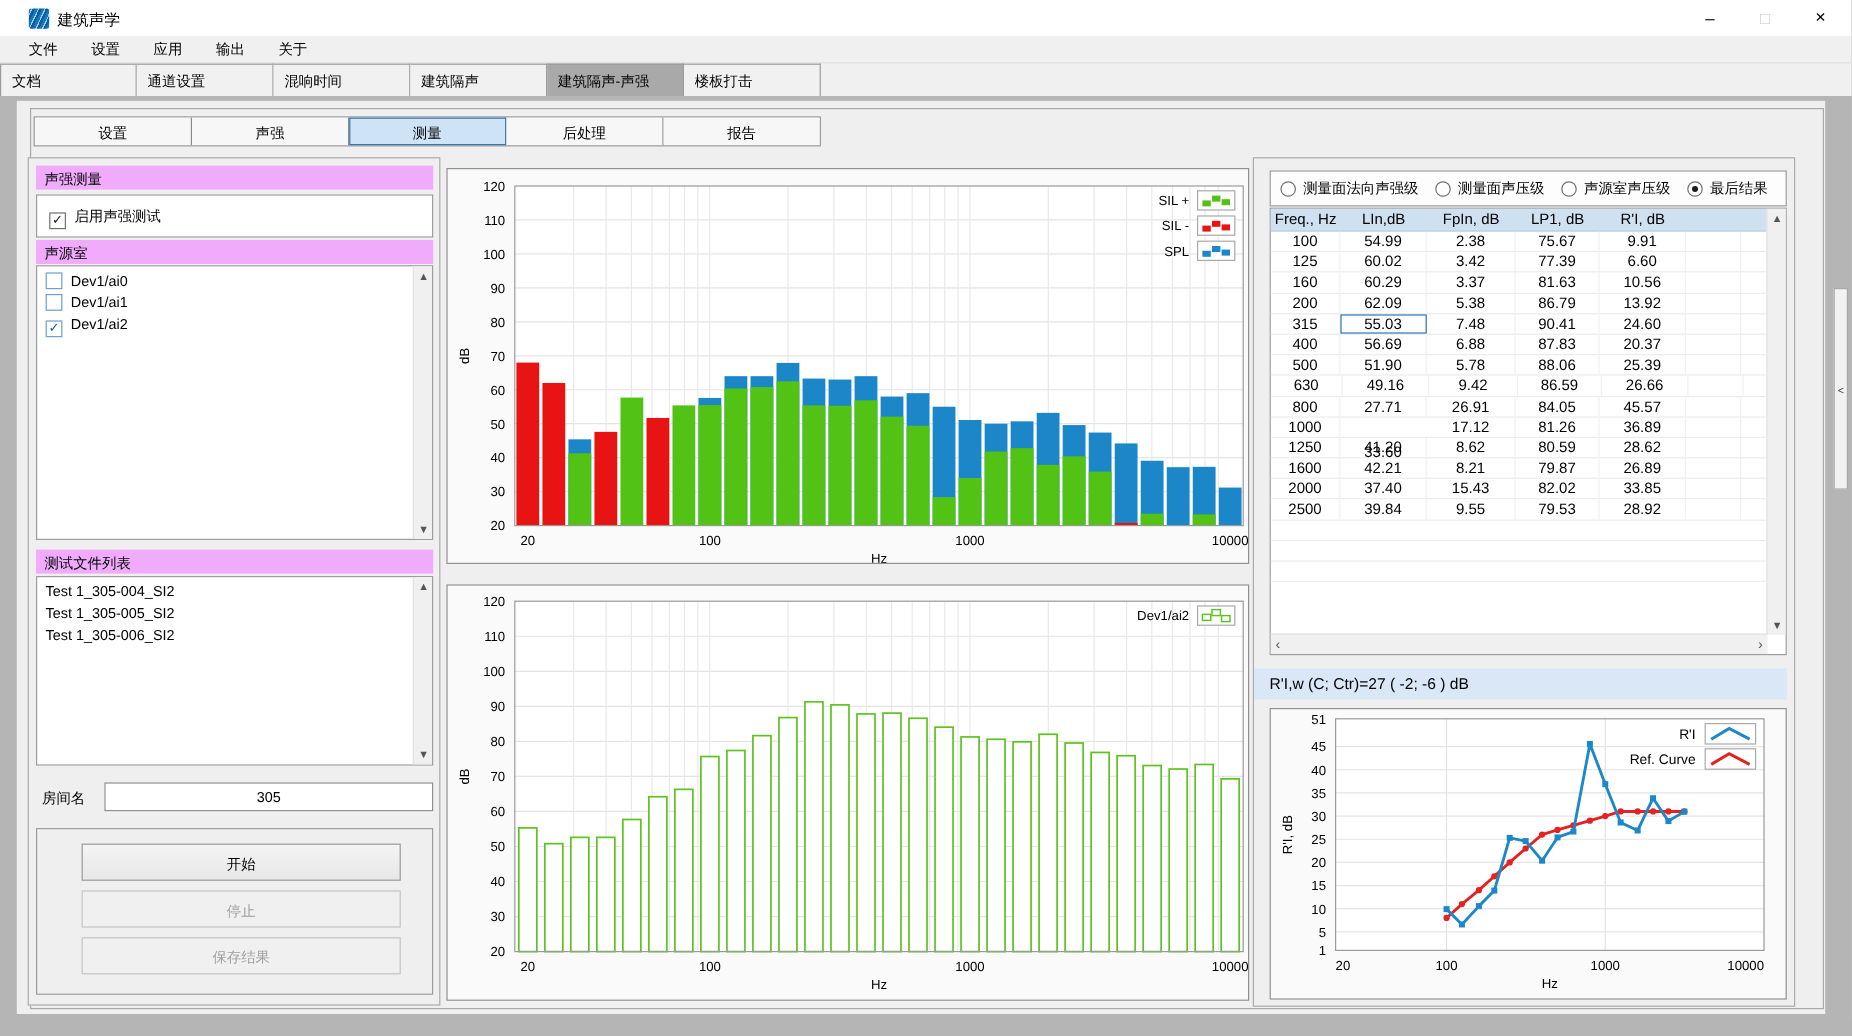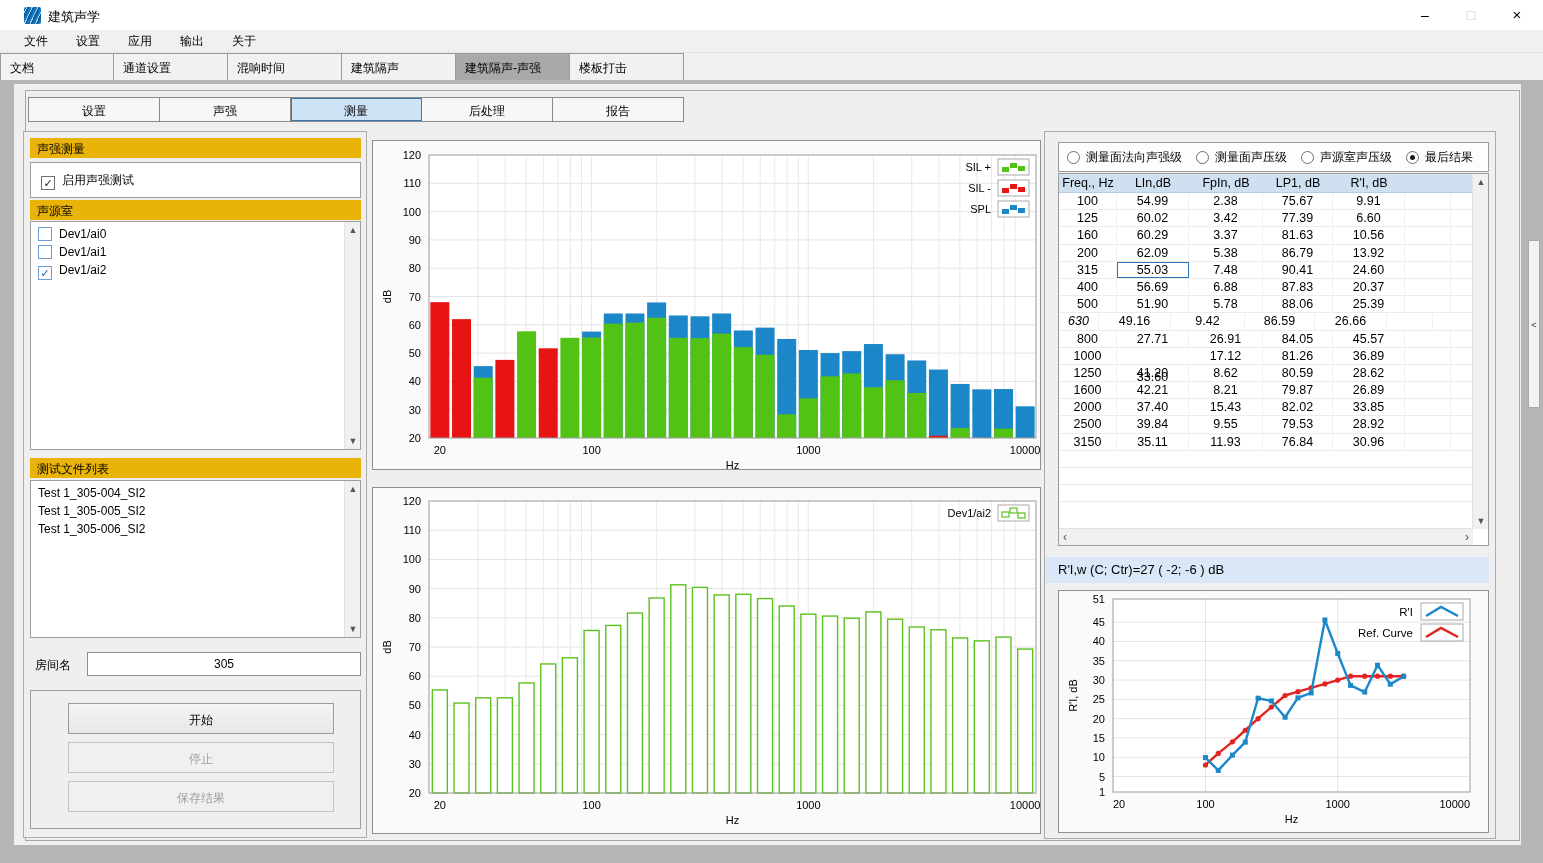--- a/index.html
+++ b/index.html
@@ -27,21 +27,21 @@
   .content { position:absolute; left:14px; top:84px; width:1507px; height:761px; background:#efefef; }
   .page-border { position:absolute; left:25px; top:90px; width:1495px; height:751px; border:1px solid #a8a8a8; }
   
   .subtabs { position:absolute; left:28px; top:97px; width:656px; height:25px; display:flex; border:1px solid #8a8a8a; background:#f7f7f7; }
   .subtab { flex:1; border-right:1px solid #8a8a8a; text-align:center; padding-top:5px; background:#f7f7f7; }
   .subtab:last-child { border-right:none; }
   .subtab.active { background:#cfe3f7; outline:1px solid #3b77ad; outline-offset:-1px; }
   
   .col-box { position:absolute; border:1px solid #ababab; background:#efefef; }
   
-  .sec-header { position:absolute; left:30px; width:331px; height:20px; background:#eab308; padding:3px 0 0 7px; }
+  .sec-header { position:absolute; left:30px; width:331px; height:20px; background:#f0abfc; padding:3px 0 0 7px; }
   .white-box { position:absolute; left:30px; width:331px; background:#ffffff; border:1px solid #9d9d9d; }
   .cb { display:inline-block; width:14px; height:14px; border:1px solid #6d9ed1; background:#fff;
         vertical-align:-3px; margin-right:7px; text-align:center; line-height:13px; font-size:11px; color:#1b5c9e; position:relative;}
   .cb.checked::after { content:"✓"; font-weight:bold; }
   .cb.dark { border-color:#707070; } .cb.dark.checked::after { color:#222; }
   .list-row { padding:2px 0 2px 7px; white-space:nowrap; }
   .vscroll { position:absolute; right:0; top:0; bottom:0; width:16px; background:#f0f0f0; border-left:1px solid #e2e2e2; }
   .vscroll .up, .vscroll .dn { position:absolute; left:0; width:16px; height:16px; text-align:center; color:#555; font-size:9px; line-height:16px;}
   .vscroll .up { top:0; } .vscroll .dn { bottom:0; }
   .room-label { position:absolute; left:35px; top:657px; }
@@ -440,21 +440,21 @@
       </div>
       <div class="tr">
         <div class="td" style="width: 58px;">500</div>
         <div class="td" style="width: 72px;">51.90</div>
         <div class="td" style="width: 74px;">5.78</div>
         <div class="td" style="width: 70px;">88.06</div>
         <div class="td" style="width: 72px;">25.39</div>
         <div class="td" style="width: 46px;"></div>
       </div>
       <div class="tr">
-        <div class="td" style="width: 40px; font-style: italic;">630</div>
+        <div class="td" style="width: 60px;">630</div>
         <div class="td" style="width: 72px;">49.16</div>
         <div class="td" style="width: 74px;">9.42</div>
         <div class="td" style="width: 70px;">86.59</div>
         <div class="td" style="width: 72px;">26.66</div>
         <div class="td" style="width: 46px;"></div>
       </div>
       <div class="tr">
         <div class="td" style="width: 58px;">800</div>
         <div class="td" style="width: 72px;">27.71</div>
         <div class="td" style="width: 74px;">26.91</div>
@@ -493,28 +493,20 @@
         <div class="td" style="width: 70px;">82.02</div>
         <div class="td" style="width: 72px;">33.85</div>
         <div class="td" style="width: 46px;"></div>
       </div>
       <div class="tr">
         <div class="td" style="width: 58px;">2500</div>
         <div class="td" style="width: 72px;">39.84</div>
         <div class="td" style="width: 74px;">9.55</div>
         <div class="td" style="width: 70px;">79.53</div>
         <div class="td" style="width: 72px;">28.92</div>
-        <div class="td" style="width: 46px;"></div>
-      </div>
-      <div class="tr">
-        <div class="td" style="width: 58px;">3150</div>
-        <div class="td" style="width: 72px;">35.11</div>
-        <div class="td" style="width: 74px;">11.93</div>
-        <div class="td" style="width: 70px;">76.84</div>
-        <div class="td" style="width: 72px;">30.96</div>
         <div class="td" style="width: 46px;"></div>
       </div>
       <div class="tr"></div>
       <div class="tr"></div>
       <div class="tr"></div>
     </div>
   <div class="vscroll" style="top:0; height:355px;">
     <div class="up">▲</div>
     <div class="dn">▼</div>
   </div>

